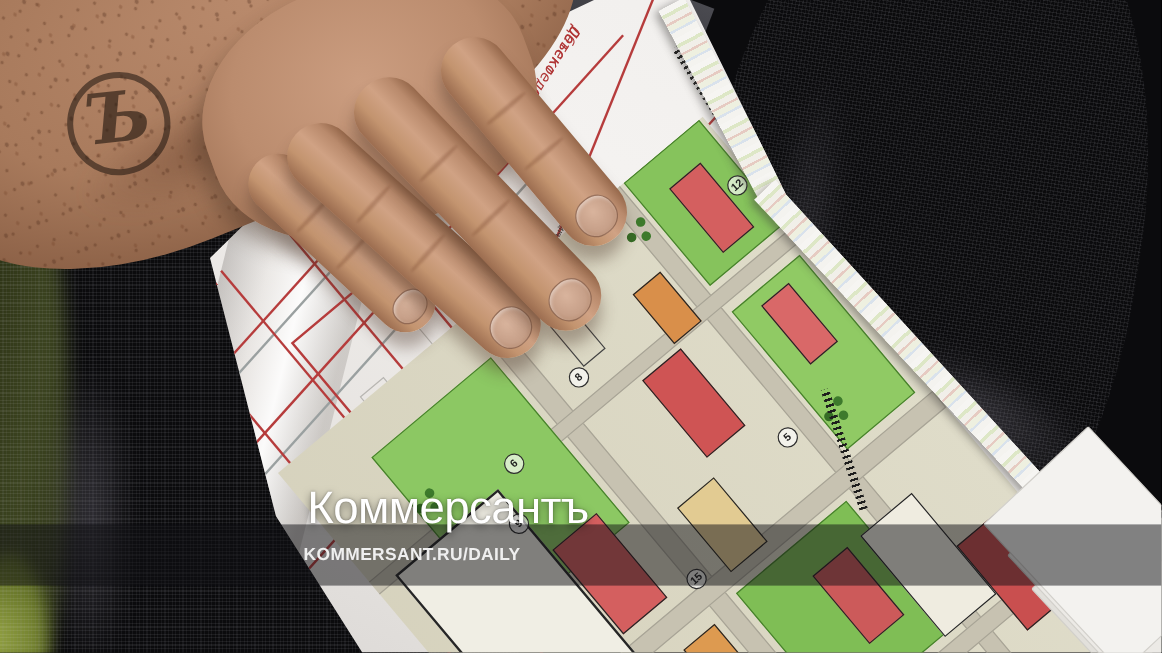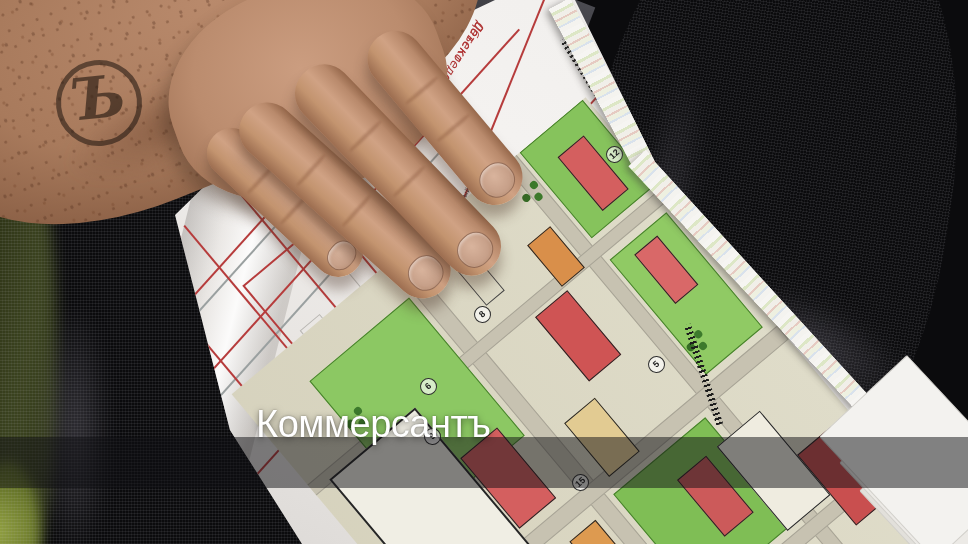--- a/index.html
+++ b/index.html
@@ -225,14 +225,15 @@
     <div class="crease c1"></div>
     <div class="crease c2"></div>
     <div class="nail"></div>
   </div>
 
   <div class="watermark">
     <span>Ъ</span>
   </div>
   <div class="band"></div>
   <div class="masthead">Коммерсантъ</div>
+  <div class="siteurl">KOMMERSANT.RU/DAILY</div>
 
 </div>
 
 </body></html>

